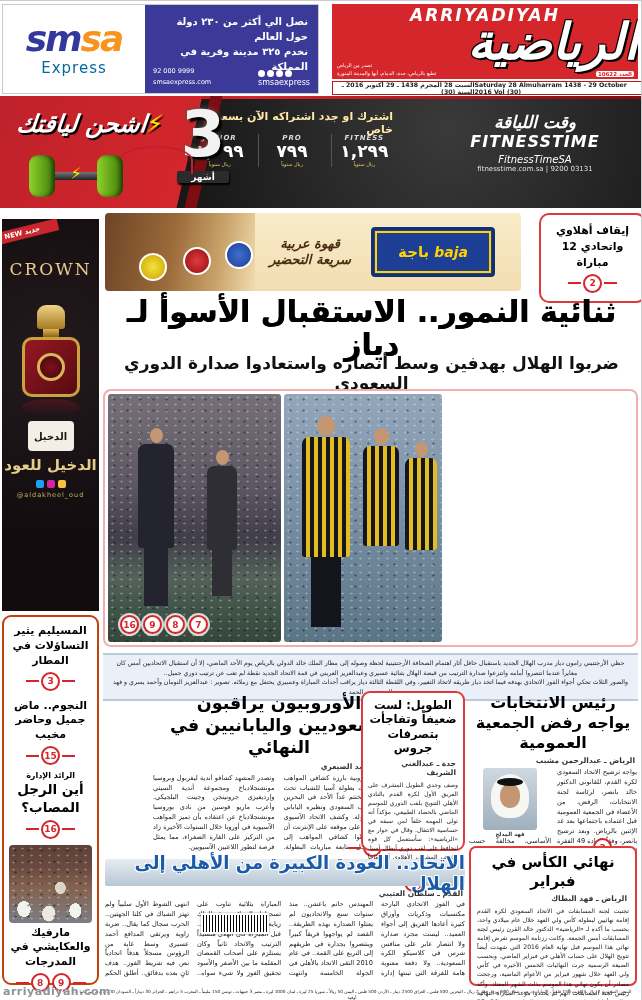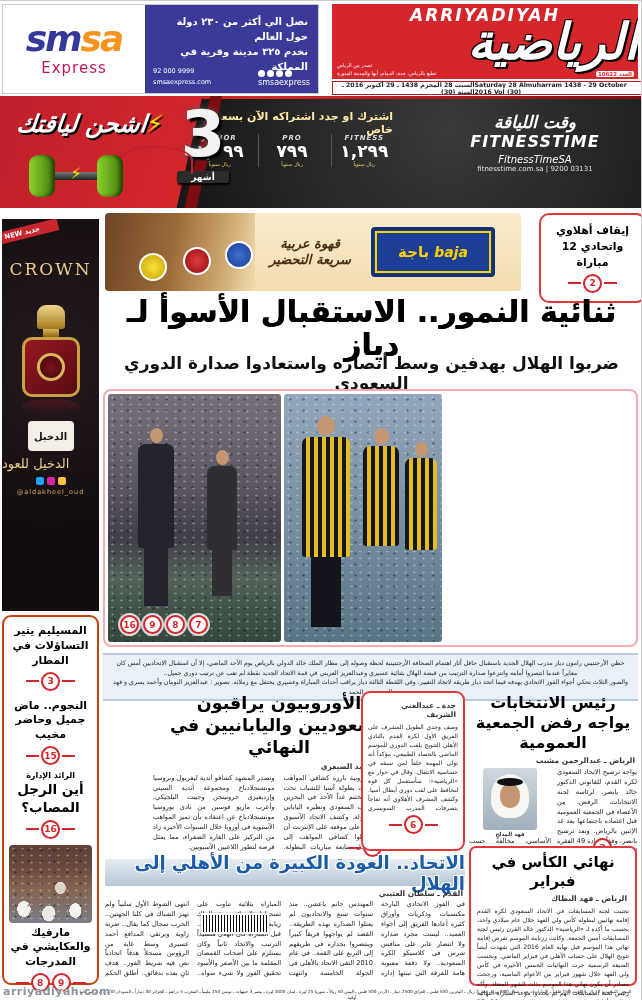--- a/index.html
+++ b/index.html
@@ -6,21 +6,21 @@
   .page{position:relative;width:642px;height:1000px;background:#fff;overflow:hidden;
         font-family:"DejaVu Sans",sans-serif;direction:rtl;margin:0 auto;border:1px solid #ccc;}
   .abs{position:absolute;}
   .ltr{direction:ltr;}
 
   
   .smsa{left:3px;top:3px;width:315px;height:88px;border:1px solid #c9c9c9;display:flex;direction:ltr;background:#fff;}
   .smsa-left{width:142px;display:flex;flex-direction:column;align-items:center;justify-content:center;}
   .smsa-logo{font-size:36px;font-weight:bold;font-style:italic;letter-spacing:-2px;line-height:1;}
   .smsa-logo .p1{color:#34389b;} .smsa-logo .p2{color:#f7941d;}
-  .smsa-sub{color:#be185d;font-size:15px;margin-top:2px;letter-spacing:1px;text-align:center;}
+  .smsa-sub{color:#0369a1;font-size:15px;margin-top:2px;letter-spacing:1px;text-align:center;}
   .smsa-right{flex:1;background:#3b3a99;color:#fff;padding:9px 10px 5px;direction:rtl;position:relative;}
   .smsa-line{font-size:10px;font-weight:bold;line-height:1.5;}
   .smsa-contact{position:absolute;left:8px;bottom:6px;direction:ltr;font-size:6.5px;line-height:1.6;}
   .smsa-social{position:absolute;right:8px;bottom:6px;text-align:right;}
   .dots{display:flex;gap:2px;justify-content:flex-end;}
   .dot{width:7px;height:7px;border-radius:50%;background:#fff;}
   .smsa-handle{font-size:8px;margin-top:1px;}
 
   .mast{left:333px;top:3px;width:306px;height:75px;background:#d5262b;color:#fff;overflow:hidden;}
   .mast-en{font-style:italic;font-weight:bold;font-size:17px;letter-spacing:2px;text-align:center;margin-top:1px;direction:ltr;}
@@ -89,21 +89,21 @@
   .crown-title{margin-top:40px;text-align:center;font-family:"DejaVu Serif",serif;font-size:17px;letter-spacing:2px;color:#e7cd8a;}
   .bottle{position:relative;width:58px;height:100px;margin:26px auto 0;}
   .cap{width:28px;height:24px;margin:0 auto;background:linear-gradient(#efd489,#a5791f);border-radius:9px 9px 3px 3px;}
   .neck{width:16px;height:8px;margin:0 auto;background:linear-gradient(#d9b65a,#8a6416);}
   .bbody{width:58px;height:60px;background:linear-gradient(135deg,#961723,#570b12);border:3px solid #c9a23f;border-radius:10px;box-sizing:border-box;position:relative;}
   .medal{position:absolute;left:50%;top:50%;transform:translate(-50%,-50%);width:22px;height:22px;border-radius:50%;
          background:radial-gradient(#7e121c,#40060b);border:3px solid #d9b65a;}
   .reflect{width:58px;height:16px;margin:2px auto 0;background:linear-gradient(rgba(150,23,35,.35),transparent);border-radius:50%;}
   .dk-logo{width:46px;height:30px;margin:16px auto 0;background:#f3efe6;border-radius:4px;display:flex;align-items:center;justify-content:center;
            color:#1a1a1a;font-weight:bold;font-size:10px;}
-  .dk-name{text-align:left;font-size:13px;font-weight:normal;color:#e7cd8a;margin-top:5px;}
+  .dk-name{text-align:center;font-size:15px;font-weight:bold;color:#e7cd8a;margin-top:5px;}
   .dk-social{display:flex;gap:3px;justify-content:center;margin-top:6px;}
   .sq{width:8px;height:8px;border-radius:2px;}
   .sq.s1{background:#f7c33d;} .sq.s2{background:#d6249f;} .sq.s3{background:#1da1f2;}
   .dk-handle{text-align:center;font-size:6.5px;color:#cdb06a;margin-top:3px;letter-spacing:1px;direction:ltr;}
 
   
   .headline{left:106px;top:294px;width:533px;font-size:30px;font-weight:bold;color:#000;text-align:center;line-height:1.1;
             text-shadow:.5px 0 #000;}
   .subhead{left:106px;top:352px;width:533px;font-size:17px;font-weight:bold;color:#111;text-align:center;}
 
@@ -367,20 +367,21 @@
     <div class="byline">المنامة ـ وليد الصيعري</div>
     <div class="cols body-txt">انتدبت أندية أوروبية بارزة كشافي المواهب لمتابعة منافسات بطولة آسيا للشباب تحت 19 عاماً التي تختتم غداً الأحد في البحرين بمواجهة المنتخب السعودي ونظيره الياباني في نهائي البطولة. وكشف الاتحاد الآسيوي في تقرير نشره على موقعه على الإنترنت أن الأوروبيين أرسلوا كشافي المواهب إلى البحرين من أجل متابعة مباريات البطولة. وتصدر المشهد كشافو أندية ليفربول وبروسيا مونشنجلادباخ ومجموعة أندية السيتي وإرديفيزي جرونينجن وجينت البلجيكي. وأعرب ماريو فوسين من نادي بوروسيا مونشنجلادباخ عن اعتقاده بأن تميز المواهب الآسيوية في أوروبا خلال السنوات الأخيرة زاد من التركيز على القارة الصفراء، مما يمثل فرصة لتطور اللاعبين الآسيويين.</div>
     <div class="pgrow">
       <span class="pgline"></span>
       <span class="pgc">4</span>
       <span class="pgline"></span>
     </div>
   </div>
 
   <div class="abs art-tw">
+    <div class="art-title">الطويل: لست ضعيفاً وتفاجأت بتصرفات جروس</div>
     <div class="byline">جدة ـ عبدالغني الشريف</div>
     <div class="body-txt">وصف وجدي الطويل المشرف على الفريق الأول لكرة القدم بالنادي الأهلي التتويج بلقب الدوري للموسم الماضي بالحصاد الطبيعي، مؤكداً أنه تولى المهمة خلفاً لمن سبقه في حساسية الانتقال. وقال في حوار مع «الرياضية»: سأستعمل كل قوة لنحافظ على لقب دوري أبطال آسيا. وكشف المشرف الأهلاوي أنه تفاجأ بتصرفات المدرب السويسري كريستيان جروس، وقال: إنه دقيق ويتأقلم مع الجميع، لم أتصور أنه صعب بهذه الصورة، ووجدته رائعاً.</div>
     <div class="pgrow">
       <span class="pgline"></span>
       <span class="pgc">6</span>
       <span class="pgline"></span>
     </div>
   </div>
 
   <div class="abs art-el">

